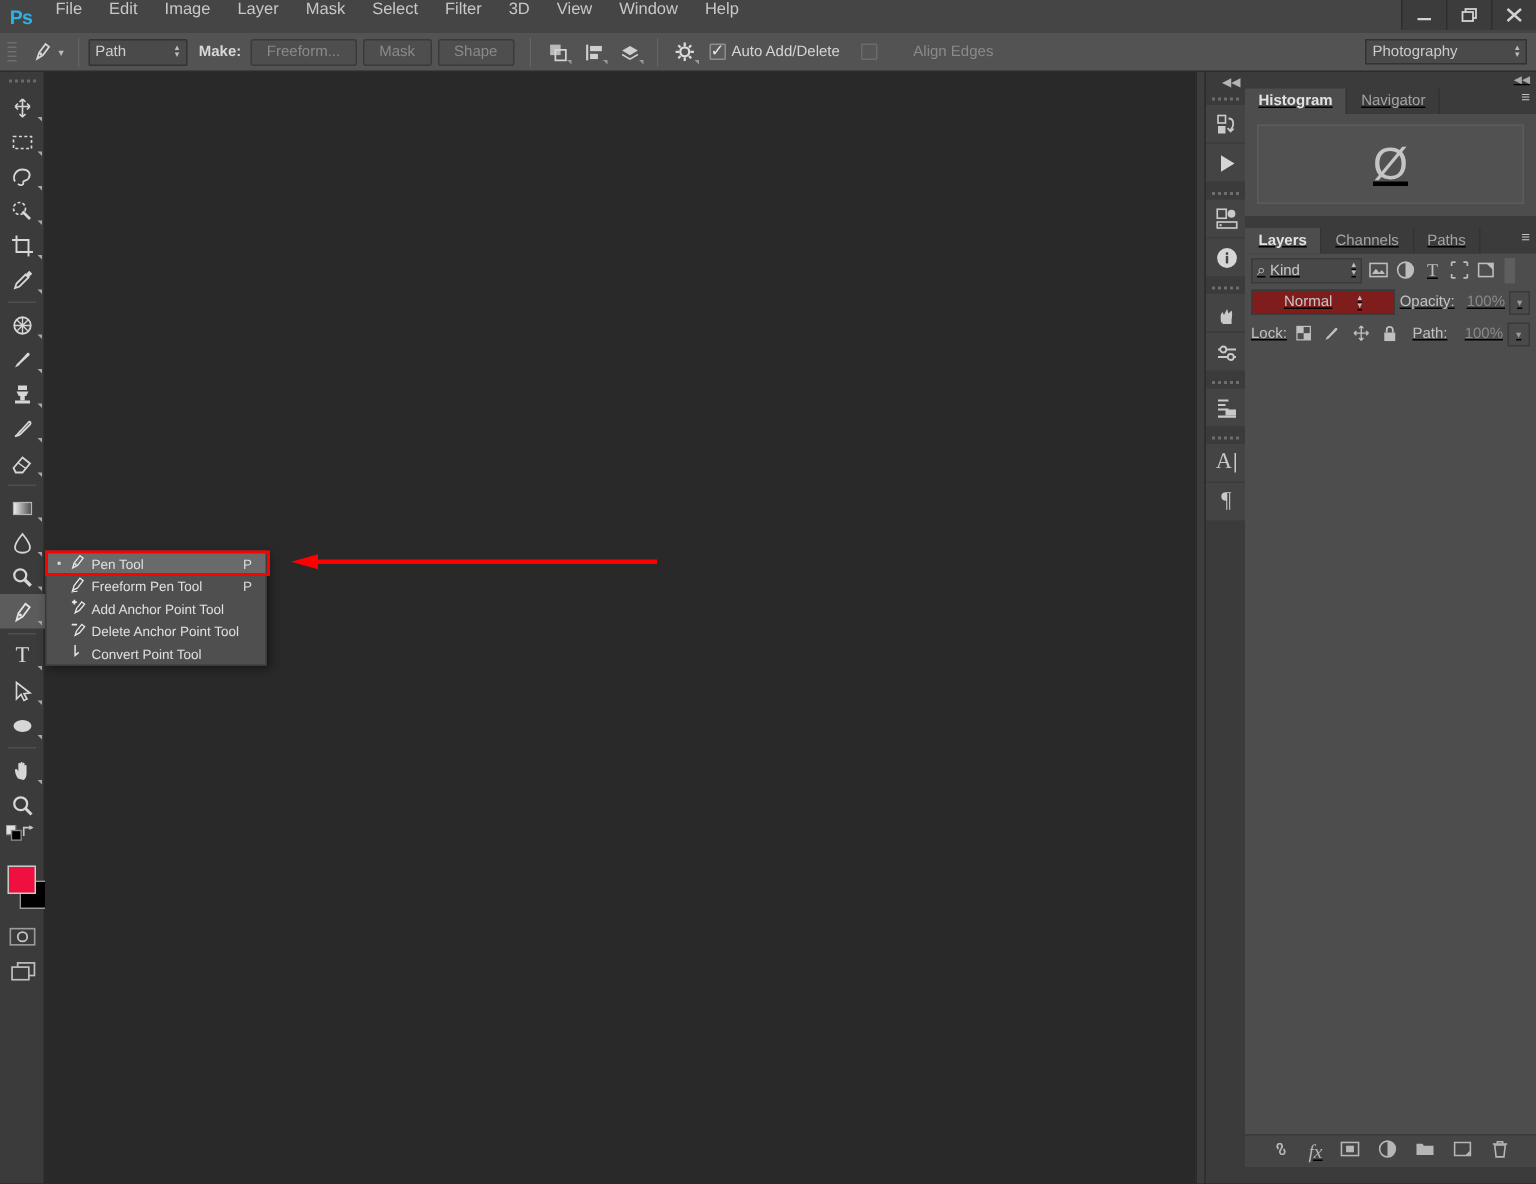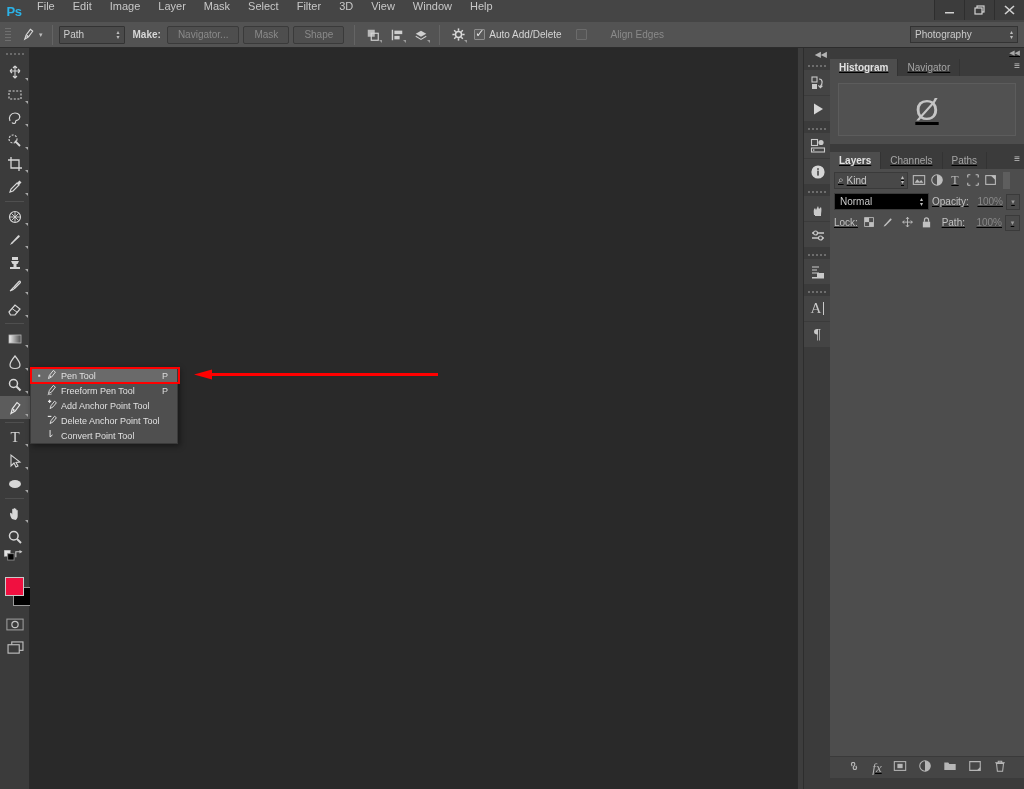--- a/index.html
+++ b/index.html
@@ -184,22 +184,22 @@
     justify-content: space-between;
   }
   .filt-icn {
     width: 18px; height: 17px; display: flex; align-items: center; justify-content: center;
     color: #bdbdbd; font-size: 11px;
   }
   .blendrow, .lockrow {
     display: flex; align-items: center; height: 21px; padding: 0 4px; gap: 3px;
   }
   .blend-select {
-    background: #000000; border: 1px solid #3a3a3a; height: 17px; width: 102px;
-    color: #c8c8c8; font-size: 10px; display: flex; align-items: center; padding: 0 5px;
+    background: #7f1d1d; border: 1px solid #3a3a3a; height: 17px; width: 102px;
+    color: #c8c8c8; font-size: 10px; display: flex; align-items: center; padding: 0 21px;
     justify-content: space-between;
   }
   .mini-label { color: #c2c2c2; font-size: 10px; }
   .val-field {
     color: #8a8a8a; font-size: 10px; width: 34px; text-align: right;
   }
   .val-caret {
     width: 15px; height: 16px; background: #4a4a4a; border: 1px solid #3a3a3a;
     color: #9a9a9a; font-size: 7px; display: flex; align-items: center; justify-content: center;
   }
@@ -295,21 +295,21 @@
     <div class="divider-v"></div>
     <div class="select-box" style="width:66px;">
       <span>Path</span>
       <span class="spin">
           <span>▴</span>
           <span>▾</span>
         </span>
     </div>
     <div class="opt-label">Make:</div>
     <div id="make-buttons" style="display:flex;">
-        <div class="ghost-btn">Navigator...</div>
+        <div class="ghost-btn">Freeform...</div>
         <div class="ghost-btn">Mask</div>
         <div class="ghost-btn">Shape</div>
       </div>
     <div class="divider-v"></div>
     <div class="opt-icn">
       <svg width="14" height="14" viewBox="0 0 16 16">
         <rect x="2" y="2" width="8" height="8" fill="#b9b9b9"></rect>
         <rect x="6" y="6" width="8" height="8" fill="none" stroke="#d5d5d5" stroke-width="1.3"></rect>
       </svg>
     </div>

